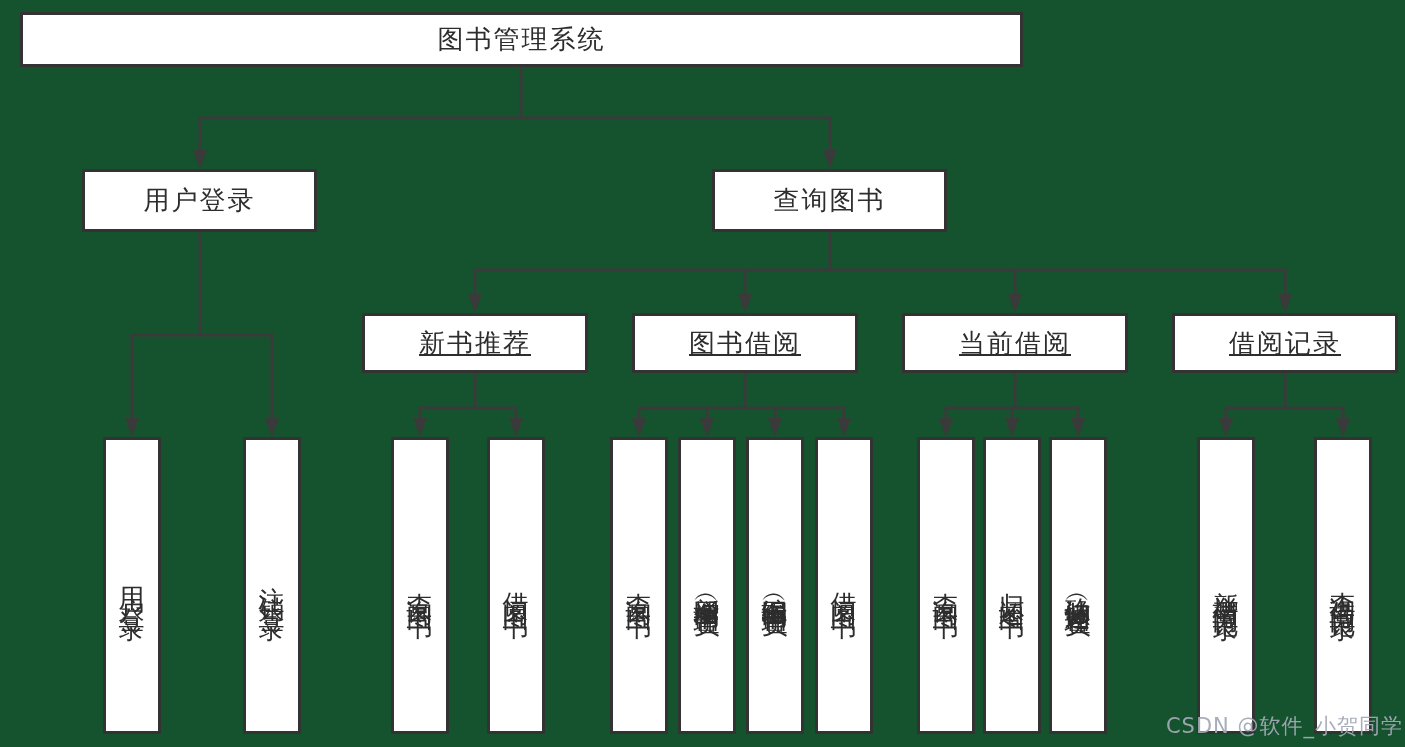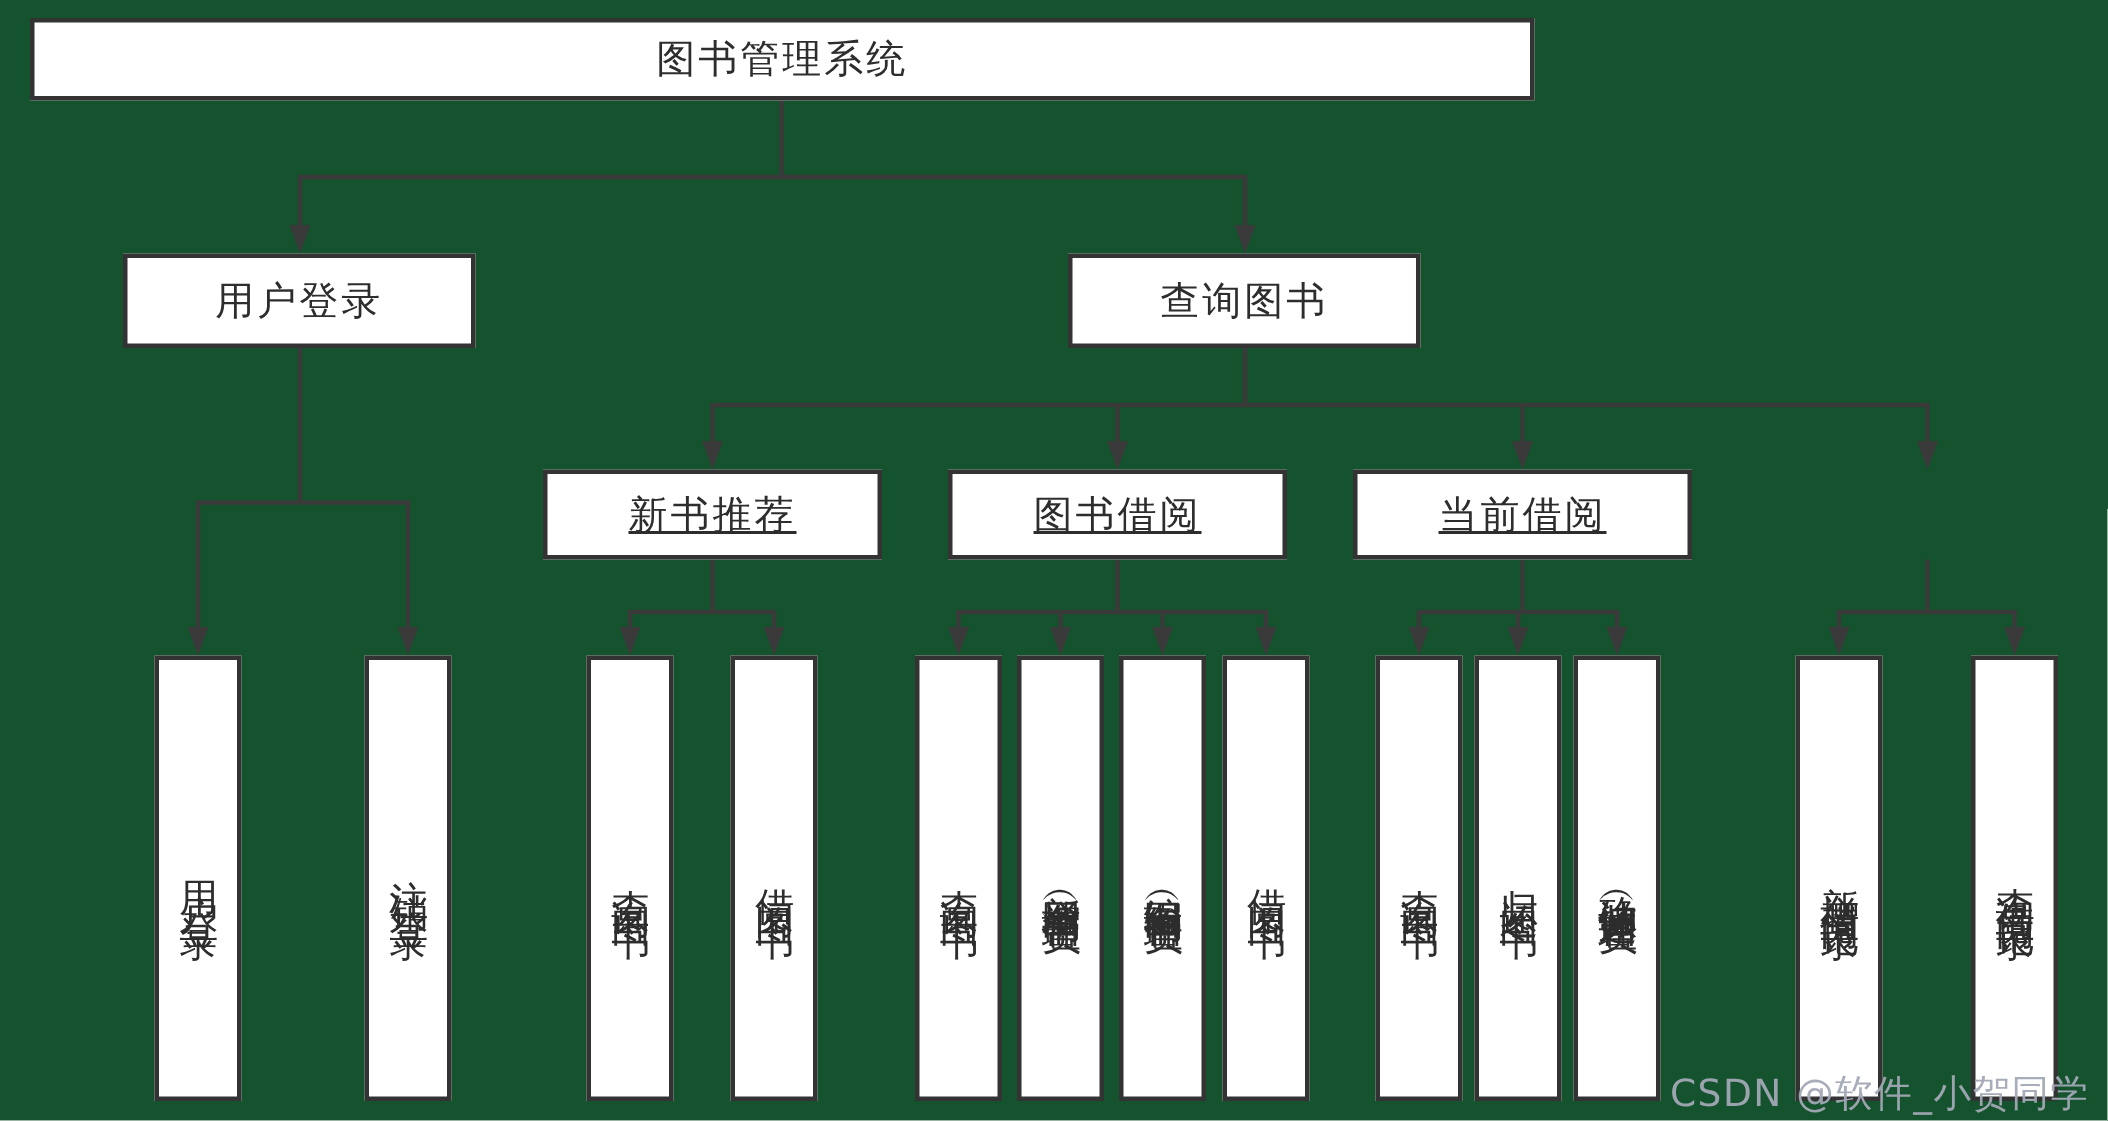--- a/index.html
+++ b/index.html
@@ -34,22 +34,22 @@
     writing-mode:vertical-rl;
     text-orientation:mixed;
     line-height:1;
     font-size:26px;color:#2d2d2d;
   }
   .ls10{letter-spacing:10px;}
   .ls7{letter-spacing:7px;}
   .ls5{letter-spacing:5px;}
   .ls2{letter-spacing:2px;}
   .watermark{
-    position:absolute;top:712px;right:12px;
-    font-size:25px;color:rgba(162,169,181,0.95);
+    position:absolute;top:712px;right:2px;
+    font-size:21px;color:rgba(162,169,181,0.95);
     letter-spacing:1px;white-space:nowrap;
   }
 </style>
 </head>
 <body>
 
 <div class="stage">
 
   <svg class="wires" viewBox="0 0 1405 747" xmlns="http://www.w3.org/2000/svg">
       <line x1="521" y1="67" x2="521" y2="119"></line>
@@ -119,20 +119,23 @@
 
   <div class="hbox lvl3" style="left:362px">
     <span>新书推荐</span>
   </div>
   <div class="hbox lvl3" style="left:632px">
     <span>图书借阅</span>
   </div>
   <div class="hbox lvl3" style="left:902px">
     <span>当前借阅</span>
   </div>
+  <div class="hbox lvl3" style="left:1172px">
+    <span>借阅记录</span>
+  </div>
 
   <div class="leaf" style="left:103px">
     <span class="vtext ls10">用户登录</span>
   </div>
   <div class="leaf" style="left:243px">
     <span class="vtext ls10">注销登录</span>
   </div>
 
   <div class="leaf" style="left:391px">
     <span class="vtext ls7">查询图书</span>

